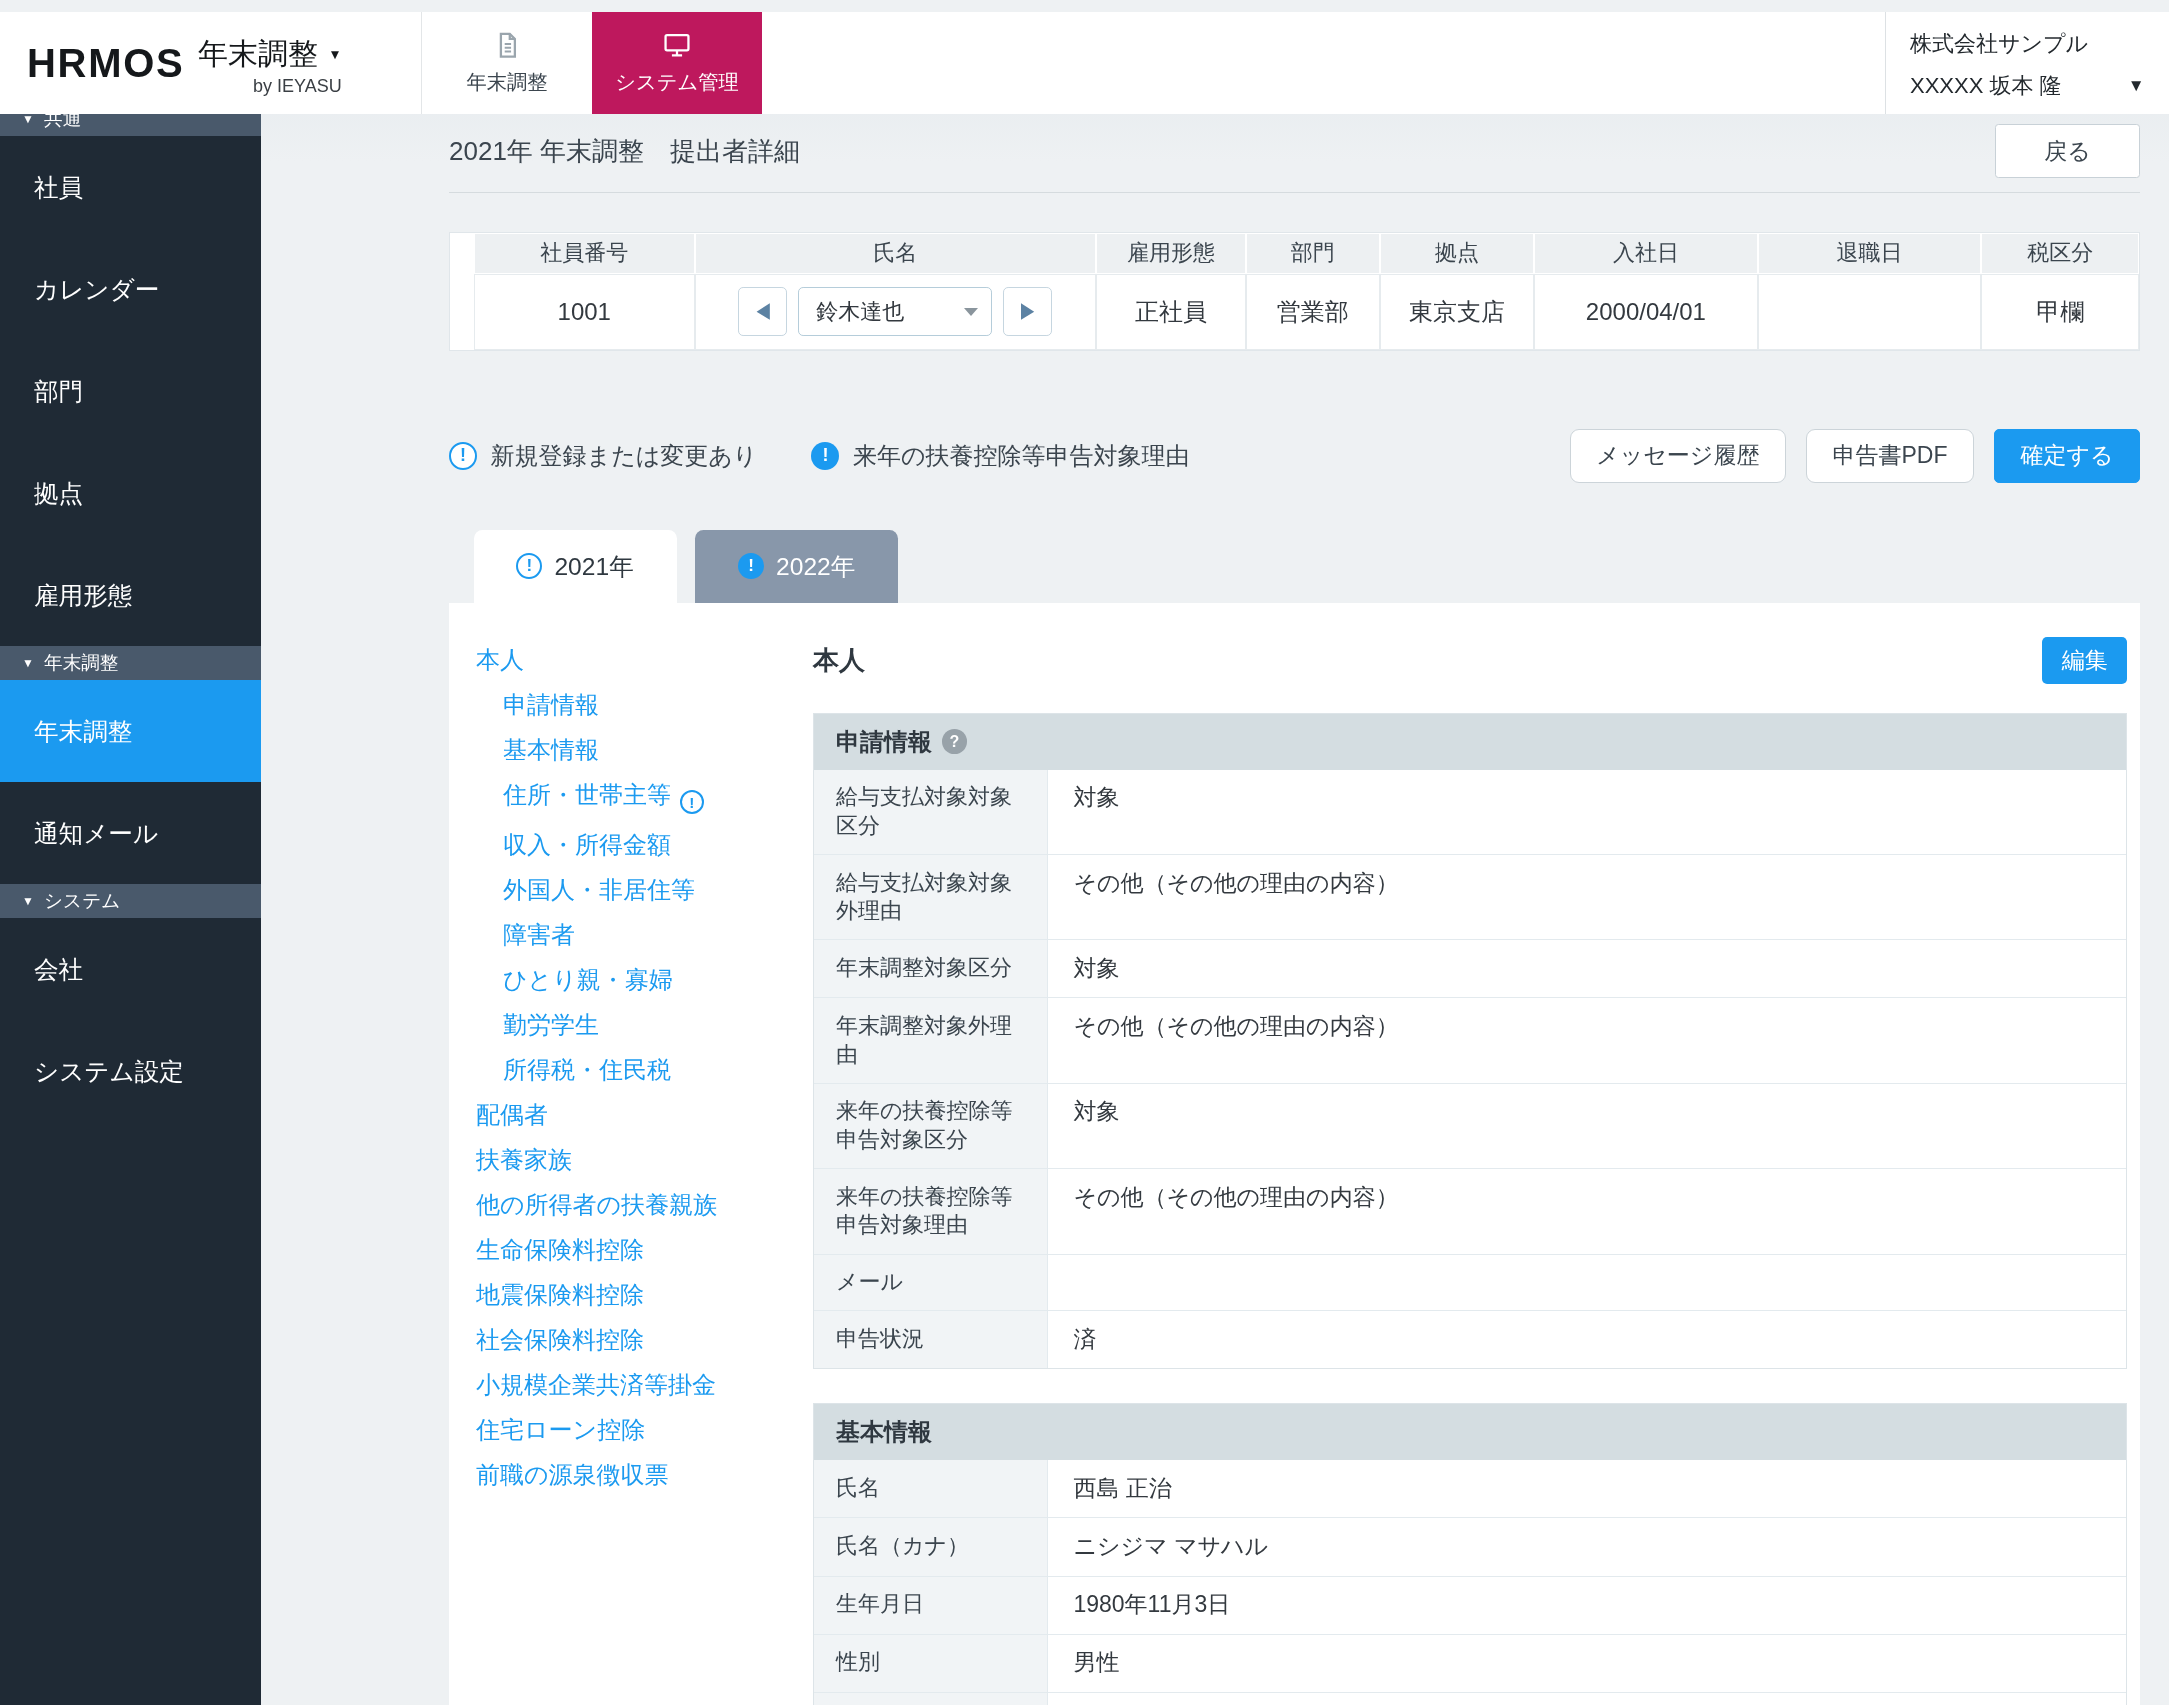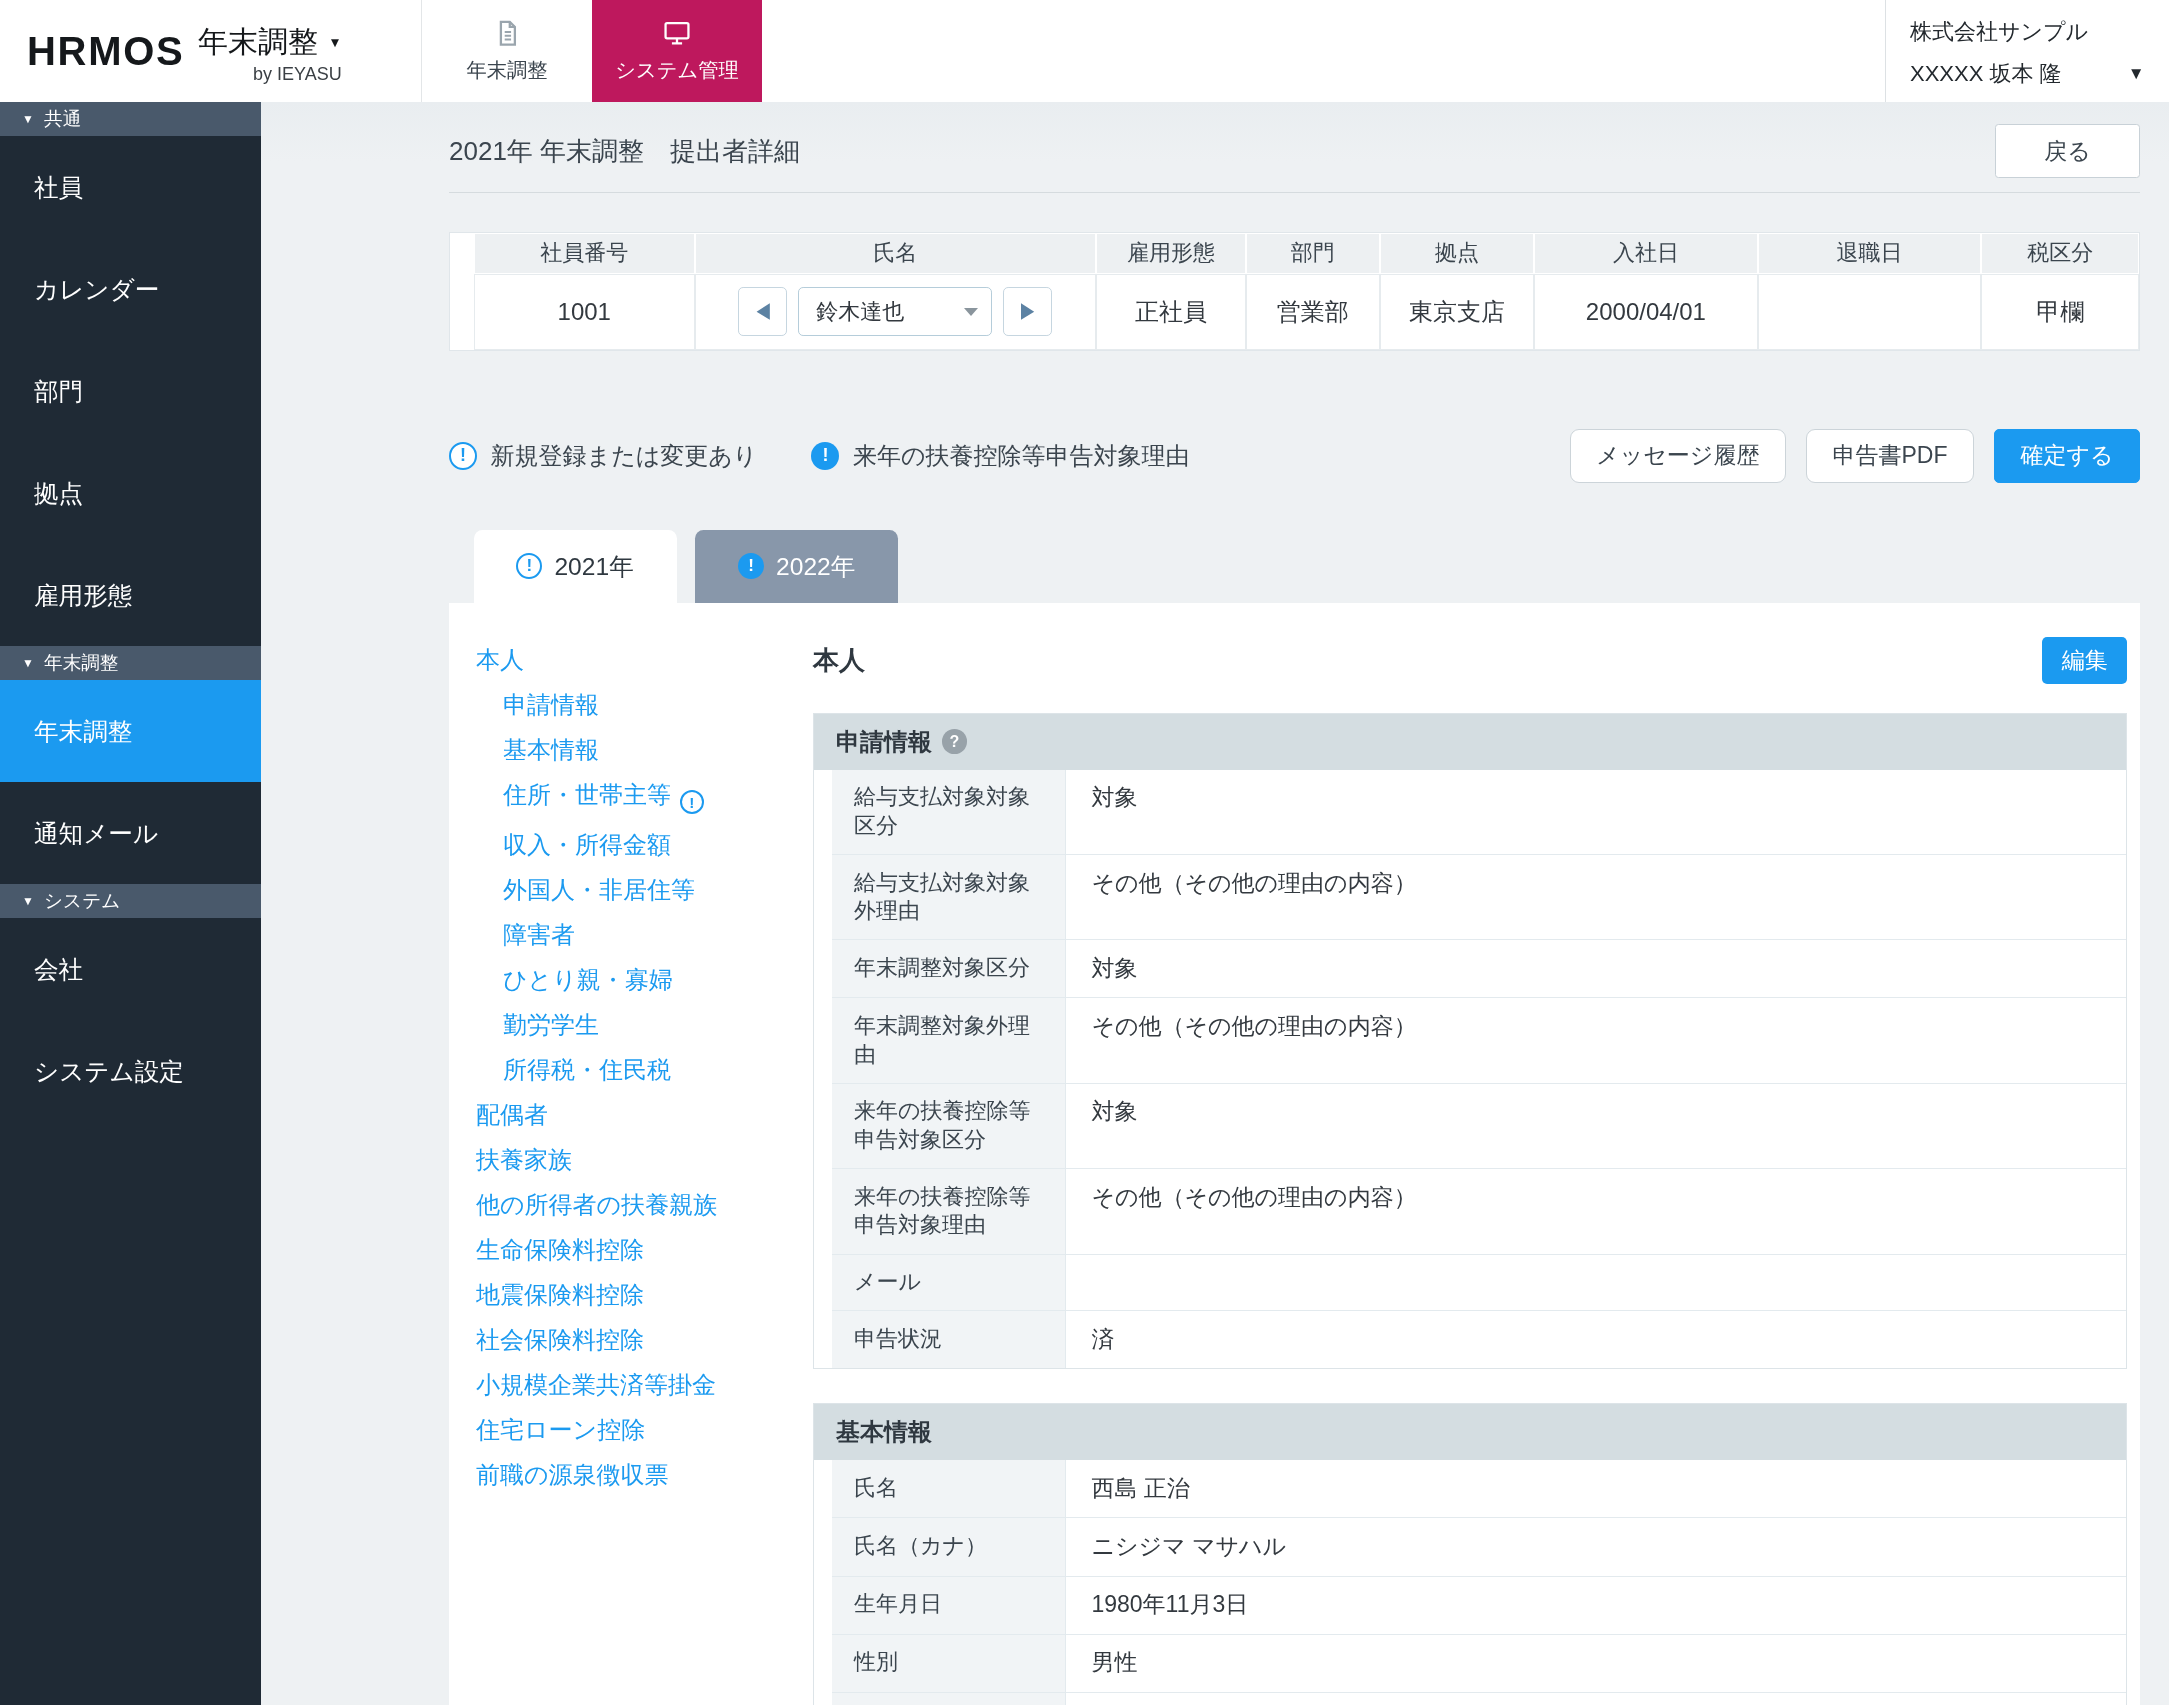--- a/index.html
+++ b/index.html
@@ -3,21 +3,21 @@
 <meta charset="utf-8">
 <style>
   * { margin:0; padding:0; box-sizing:border-box; }
   html,body { width:2170px; height:1705px; overflow:hidden; }
   body {
     font-family:"Liberation Sans","DejaVu Sans",sans-serif;
     background:#eef1f3; color:#3b454e; position:relative;
   }
   
   .topbar {
-    position:absolute; top:0; left:0; width:2170px; height:102px;
+    position:absolute; top:12px; left:0; width:2170px; height:102px;
     background:#ffffff; display:flex; align-items:stretch; z-index:5;
   }
   .logo-block { width:421px; display:flex; align-items:center; padding-left:27px; }
   .logo-brand { font-size:40px; font-weight:900; letter-spacing:1.7px; color:#15181b; }
   .logo-right { display:flex; flex-direction:column; margin-left:13.6px; margin-top:5.1px; }
   .logo-right-top { display:flex; align-items:center; }
   .logo-product { font-size:30px; color:#15181b; }
   .logo-caret { font-size:13.6px; color:#15181b; margin-left:10.2px; }
   .logo-byline { font-size:18px; color:#3a3f44; align-self:flex-end; margin-top:1.7px; }
   .top-tabs { display:flex; border-left:0.8px solid #e3e6e8; }
@@ -148,21 +148,21 @@
   .dtable.second { margin-top:34px; }
   .dtable-title {
     background:#d4dde1; padding:12px 22px; font-size:24px; font-weight:bold; color:#2f3840;
     display:flex; align-items:center; gap:10.2px;
   }
   .help-icon {
     width:24.6px; height:24.6px; border-radius:50%; background:#98a2a9; color:#fff;
     font-size:16px; font-weight:bold; display:inline-flex; align-items:center; justify-content:center;
     cursor:pointer;
   }
-  .drow { display:flex; border-top:1.7px solid #e3eaee;margin-left:18px; }
+  .drow { display:flex; border-top:1.7px solid #e3eaee; }
   .dlabel {
     width:234px; flex:none; background:#f1f4f6; border-right:1.7px solid #e3eaee;
     padding:13.6px 22px; font-size:22px; line-height:1.3; color:#3b454e;
   }
   .dvalue { flex:1; background:#fff; padding:13.6px 25.4px; font-size:23px; line-height:1.3; color:#33393f; }
   
   .icon-doc, .icon-monitor { display:block; }
 </style>
 </head>
 <body>

